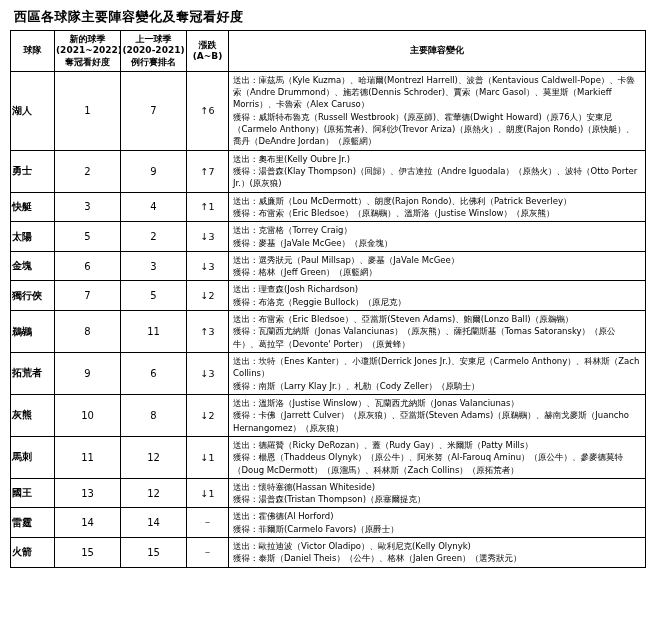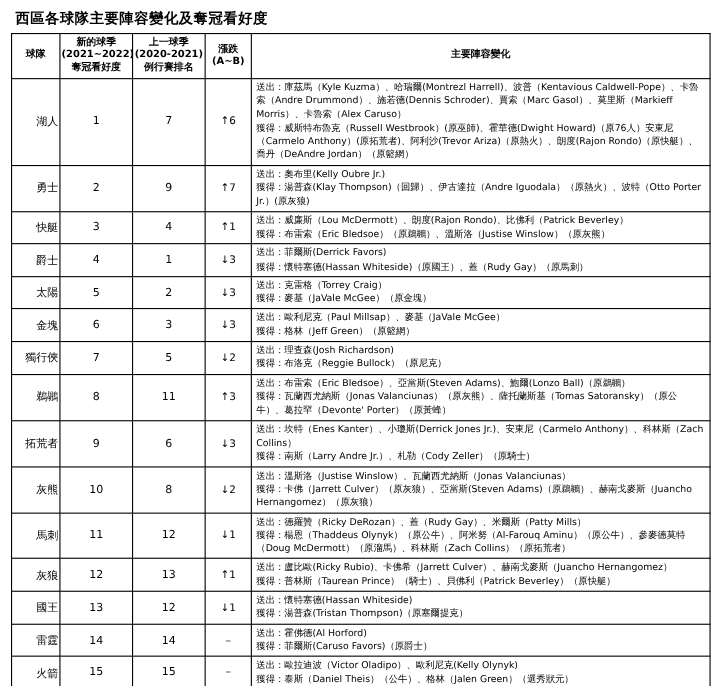--- a/index.html
+++ b/index.html
@@ -7,21 +7,21 @@
   .page{width:656px;height:514px;position:relative;box-sizing:border-box;padding:6px 8px 0 10px;}
   .doc-title{font-size:13px;font-weight:bold;letter-spacing:.5px;margin:2px 0 4px 4px;}
   table.main{border-collapse:collapse;width:636px;table-layout:fixed;}
   table.main td,table.main th{border:1px solid #000;vertical-align:middle;}
   thead th{font-size:9px;font-weight:bold;text-align:center;padding:3px 1px;line-height:1.25;}
   .c-team{width:44px;}
   .c-new{width:66px;}
   .c-prev{width:66px;}
   .c-delta{width:42px;}
   .c-chg{width:auto;}
-  td.team{font-size:10px;text-align:right;font-weight:normal;}
+  td.team{font-size:10px;text-align:left;font-weight:bold;}
   td.num{font-size:10px;text-align:center;}
   td.delta{font-size:9.5px;text-align:center;}
   td.chg{font-size:8.5px;padding:2px 4px;line-height:1.45;text-align:left;}
   .ln{display:block;}
 </style>
 </head>
 <body>
 
 <div class="page">
   <div class="doc-title">西區各球隊主要陣容變化及奪冠看好度</div>
@@ -68,46 +68,36 @@
           <td class="team">快艇</td>
           <td class="num">3</td>
           <td class="num">4</td>
           <td class="delta">↑1</td>
           <td class="chg">
             <span class="ln">送出：威廉斯（Lou McDermott）、朗度(Rajon Rondo)、比佛利（Patrick Beverley）</span>
             <span class="ln">獲得：布雷索（Eric Bledsoe）（原鵜鶘）、溫斯洛（Justise Winslow）（原灰熊）</span>
           </td>
         </tr>
         <tr>
-          <td class="team">爵士</td>
-          <td class="num">4</td>
-          <td class="num">1</td>
-          <td class="delta">↓3</td>
-          <td class="chg">
-            <span class="ln">送出：菲爾斯(Derrick Favors)</span>
-            <span class="ln">獲得：懷特塞德(Hassan Whiteside)（原國王）、蓋（Rudy Gay）（原馬刺）</span>
-          </td>
-        </tr>
-        <tr>
           <td class="team">太陽</td>
           <td class="num">5</td>
           <td class="num">2</td>
           <td class="delta">↓3</td>
           <td class="chg">
             <span class="ln">送出：克雷格（Torrey Craig）</span>
             <span class="ln">獲得：麥基（JaVale McGee）（原金塊）</span>
           </td>
         </tr>
         <tr>
           <td class="team">金塊</td>
           <td class="num">6</td>
           <td class="num">3</td>
           <td class="delta">↓3</td>
           <td class="chg">
-            <span class="ln">送出：歐利尼克（Paul Millsap）、麥基（JaVale McGee）</span>
+            <span class="ln">送出：選秀狀元（Paul Millsap）、麥基（JaVale McGee）</span>
             <span class="ln">獲得：格林（Jeff Green）（原籃網）</span>
           </td>
         </tr>
         <tr>
           <td class="team">獨行俠</td>
           <td class="num">7</td>
           <td class="num">5</td>
           <td class="delta">↓2</td>
           <td class="chg">
             <span class="ln">送出：理查森(Josh Richardson)</span>
@@ -124,21 +114,21 @@
             <span class="ln">獲得：瓦蘭西尤納斯（Jonas Valanciunas）（原灰熊）、薩托蘭斯基（Tomas Satoransky）（原公牛）、葛拉罕（Devonte' Porter）（原黃蜂）</span>
           </td>
         </tr>
         <tr>
           <td class="team">拓荒者</td>
           <td class="num">9</td>
           <td class="num">6</td>
           <td class="delta">↓3</td>
           <td class="chg">
             <span class="ln">送出：坎特（Enes Kanter）、小瓊斯(Derrick Jones Jr.)、安東尼（Carmelo Anthony）、科林斯（Zach Collins）</span>
-            <span class="ln">獲得：南斯（Larry Andre Jr.）、札勒（Cody Zeller）（原騎士）</span>
+            <span class="ln">獲得：南斯（Larry Klay Jr.）、札勒（Cody Zeller）（原騎士）</span>
           </td>
         </tr>
         <tr>
           <td class="team">灰熊</td>
           <td class="num">10</td>
           <td class="num">8</td>
           <td class="delta">↓2</td>
           <td class="chg">
             <span class="ln">送出：溫斯洛（Justise Winslow）、瓦蘭西尤納斯（Jonas Valanciunas）</span>
             <span class="ln">獲得：卡佛（Jarrett Culver）（原灰狼）、亞當斯(Steven Adams)（原鵜鶘）、赫南戈麥斯（Juancho Hernangomez）（原灰狼）</span>
@@ -148,47 +138,37 @@
           <td class="team">馬刺</td>
           <td class="num">11</td>
           <td class="num">12</td>
           <td class="delta">↓1</td>
           <td class="chg">
             <span class="ln">送出：德羅贊（Ricky DeRozan）、蓋（Rudy Gay）、米爾斯（Patty Mills）</span>
             <span class="ln">獲得：楊恩（Thaddeus Olynyk）（原公牛）、阿米努（Al-Farouq Aminu）（原公牛）、參麥德莫特（Doug McDermott）（原溜馬）、科林斯（Zach Collins）（原拓荒者）</span>
           </td>
         </tr>
         <tr>
-          <td class="team">灰狼</td>
-          <td class="num">12</td>
-          <td class="num">13</td>
-          <td class="delta">↑1</td>
-          <td class="chg">
-            <span class="ln">送出：盧比歐(Ricky Rubio)、卡佛希（Jarrett Culver）、赫南戈麥斯（Juancho Hernangomez）</span>
-            <span class="ln">獲得：普林斯（Taurean Prince）（騎士）、貝佛利（Patrick Beverley）（原快艇）</span>
-          </td>
-        </tr>
-        <tr>
           <td class="team">國王</td>
           <td class="num">13</td>
           <td class="num">12</td>
           <td class="delta">↓1</td>
           <td class="chg">
             <span class="ln">送出：懷特塞德(Hassan Whiteside)</span>
             <span class="ln">獲得：湯普森(Tristan Thompson)（原塞爾提克）</span>
           </td>
         </tr>
         <tr>
           <td class="team">雷霆</td>
           <td class="num">14</td>
           <td class="num">14</td>
           <td class="delta">－</td>
           <td class="chg">
             <span class="ln">送出：霍佛德(Al Horford)</span>
-            <span class="ln">獲得：菲爾斯(Caruso Favors)（原爵士）</span>
+            <span class="ln">獲得：菲爾斯(Carmelo Favors)（原爵士）</span>
           </td>
         </tr>
         <tr>
           <td class="team">火箭</td>
           <td class="num">15</td>
           <td class="num">15</td>
           <td class="delta">－</td>
           <td class="chg">
             <span class="ln">送出：歐拉迪波（Victor Oladipo）、歐利尼克(Kelly Olynyk)</span>
             <span class="ln">獲得：泰斯（Daniel Theis）（公牛）、格林（Jalen Green）（選秀狀元）</span>

